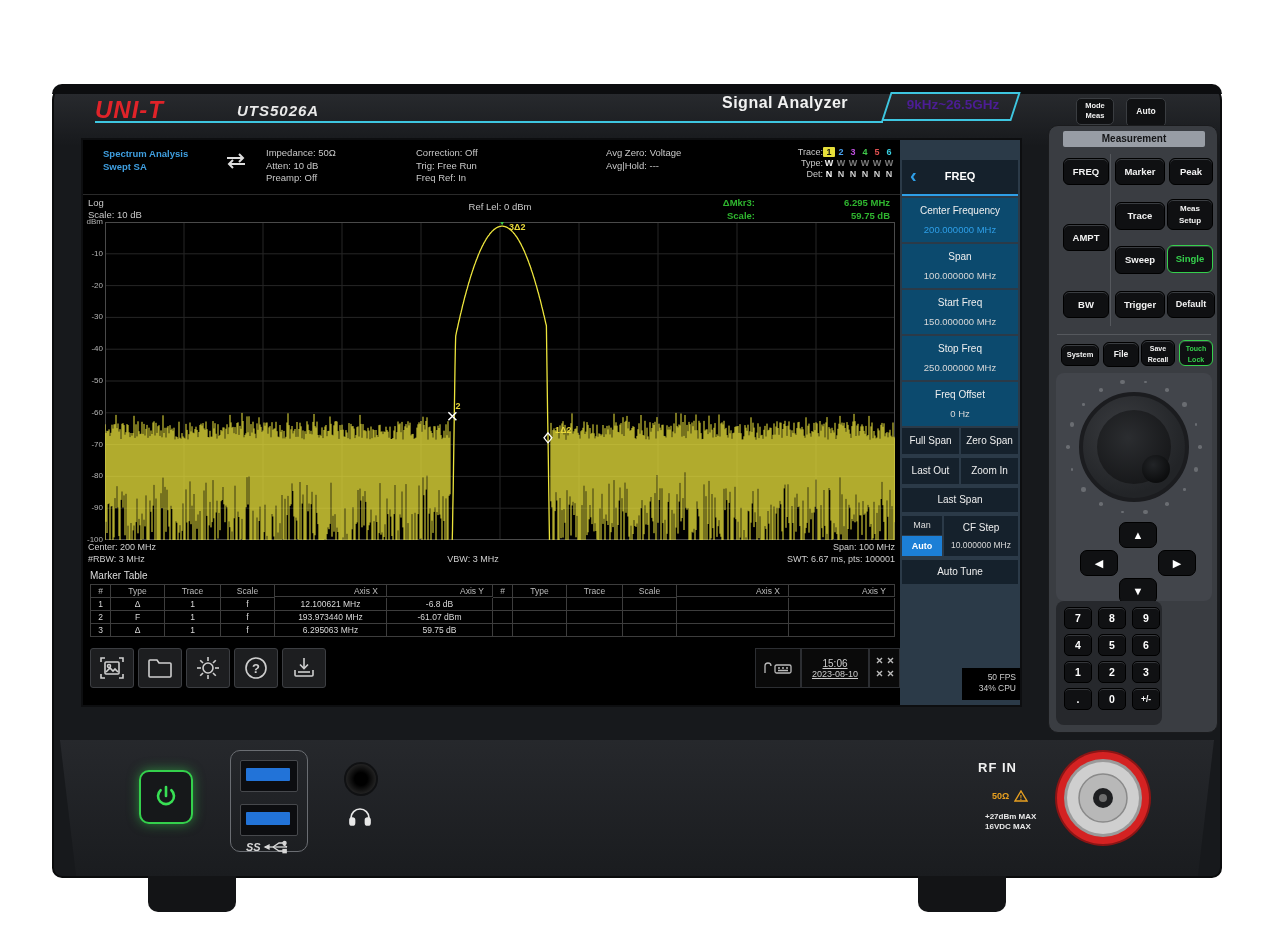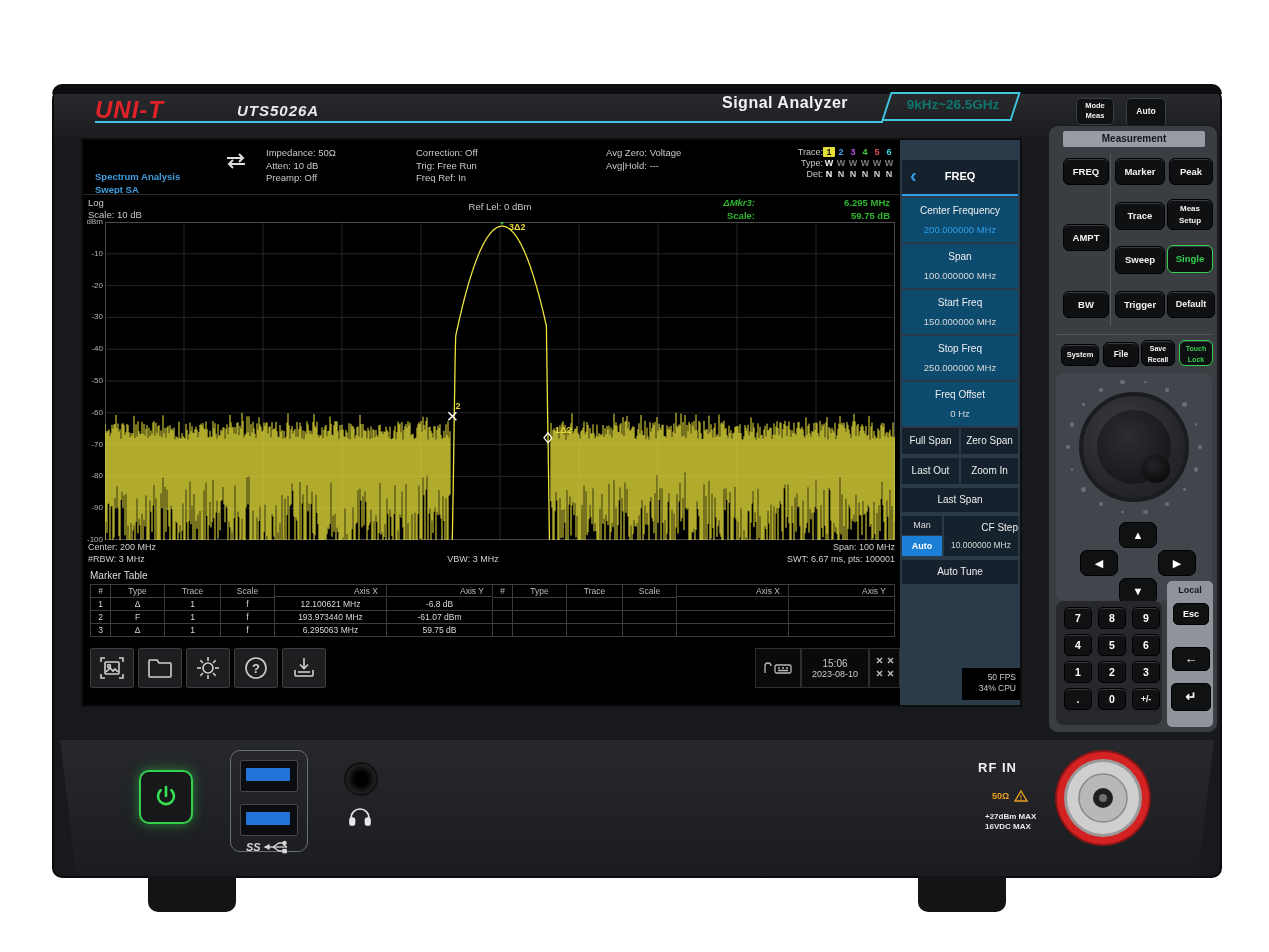--- a/index.html
+++ b/index.html
@@ -6,21 +6,21 @@
   .stage{position:relative;width:1269px;height:952px;background:#fff;font-family:"Liberation Sans",sans-serif;overflow:hidden;}
   .abs{position:absolute;}
   
   .chassis{left:52px;top:84px;width:1170px;height:794px;background:linear-gradient(#2a2c30 0,#17191c 60px,#17191c 100%);border:2px solid #0a0b0c;border-radius:16px 16px 10px 10px;box-sizing:border-box;}
   .top-rim{left:52px;top:84px;width:1170px;height:10px;background:#0c0d0f;border-radius:16px 16px 0 0;}
   .brand{left:95px;top:96px;font-size:24px;font-weight:900;font-style:italic;color:#e02329;letter-spacing:1px;}
   .model{left:237px;top:102px;font-size:15px;font-weight:bold;font-style:italic;color:#e9e9e9;letter-spacing:1px;}
   .product{left:722px;top:94px;font-size:16px;font-weight:bold;color:#f2f2f2;letter-spacing:.5px;}
   .accent-line{left:95px;top:121px;width:788px;height:2px;background:#3ec6e0;}
   .range-box{left:886px;top:92px;width:130px;height:29px;border:2px solid #3ec6e0;transform:skewX(-18deg);box-sizing:border-box;}
-  .range-text{left:890px;top:97px;width:126px;text-align:center;font-size:13.5px;font-weight:bold;color:#0f766e;}
+  .range-text{left:890px;top:97px;width:126px;text-align:center;font-size:13.5px;font-weight:bold;color:#4c1d95;}
   .tiny-btn{background:#101113;border:1px solid #3a3d41;border-radius:5px;color:#f0f0f0;text-align:center;font-weight:bold;}
   .btn-modemeas{left:1076px;top:98px;width:38px;height:27px;font-size:7.5px;line-height:1.3;padding-top:2px;box-sizing:border-box;}
   .btn-auto-top{left:1126px;top:98px;width:38px;height:27px;font-size:8.5px;line-height:25px;}
   
   .screen{left:83px;top:140px;width:937px;height:565px;background:#000;outline:2px solid #0d0e10;}
   .scr{position:absolute;color:#c9c9c9;font-size:9.5px;line-height:12.5px;}
   .blue{color:#3f9fe0;}
   .green{color:#2fb52f;}
   .sep-h{left:0;top:54px;width:817px;height:1px;background:#2a2a2a;position:absolute;}
   .legend-row{display:flex;position:absolute;left:672px;}
@@ -99,21 +99,21 @@
   <div class="abs range-box"></div>
   <div class="abs range-text">9kHz~26.5GHz</div>
   <div class="abs tiny-btn btn-modemeas">
     <div>Mode</div>
     <div>Meas</div>
   </div>
   <div class="abs tiny-btn btn-auto-top">Auto</div>
 
   <div class="abs screen">
 
-    <div class="scr blue" style="left:12px;top:8px;font-weight:bold;margin-top:23px;">
+    <div class="scr blue" style="left:20px;top:8px;font-weight:bold;">
       <div>Spectrum Analysis</div>
       <div>Swept SA</div>
     </div>
 
     <div class="scr" style="left:140px;top:10px;">
       <svg width="26" height="22" viewBox="0 0 26 22">
           <g stroke="#ddd" stroke-width="2" fill="none">
             <path d="M4 8 h15"></path>
             <path d="M16 4 l4 4 -4 4" fill="none"></path>
             <path d="M22 14 h-15"></path>
@@ -168,21 +168,21 @@
           <div class="legend-cell" style="color:#cfcfcf;">N</div>
         </div>
       </div>
 
     <div class="sep-h"></div>
 
     <div class="scr" style="left:5px;top:57px;">Log</div>
     <div class="scr" style="left:5px;top:69px;">Scale: 10 dB</div>
     <div class="scr" style="left:347px;top:61px;width:140px;text-align:center;">Ref Lel: 0 dBm</div>
 
-    <div class="readout green" style="left:560px;top:57px;width:112px;font-style:italic;">ΔMkr3:</div>
+    <div class="readout green" style="left:560px;top:57px;width:112px;">ΔMkr3:</div>
     <div class="readout green" style="left:680px;top:57px;width:127px;">6.295 MHz</div>
     <div class="readout green" style="left:560px;top:70px;width:112px;">Scale:</div>
     <div class="readout green" style="left:680px;top:70px;width:127px;">59.75 dB</div>
 
     <div id="ylabels">
         <div class="graph-ylab" style="left: 0px; top: 77px;">dBm</div>
         <div class="graph-ylab" style="left: 0px; top: 108.8px;">-10</div>
         <div class="graph-ylab" style="left: 0px; top: 140.6px;">-20</div>
         <div class="graph-ylab" style="left: 0px; top: 172.4px;">-30</div>
         <div class="graph-ylab" style="left: 0px; top: 204.2px;">-40</div>
@@ -337,21 +337,21 @@
 
     <div class="statuschip" style="left:672px;top:508px;width:46px;">
       <svg width="34" height="16" viewBox="0 0 34 16">
           <g stroke="#bbb" stroke-width="1.3" fill="none">
             <path d="M4 13 V6 a3 3 0 0 1 6 0"></path>
             <rect x="14" y="5" width="16" height="8" rx="1.5"></rect>
             <path d="M17 8 h2 M21 8 h2 M25 8 h2 M17 10.5 h10"></path>
           </g>
         </svg>
     </div>
-    <div class="statuschip" style="left:718px;top:508px;width:68px;">
+    <div class="statuschip" style="left:718px;top:508px;width:68px;text-decoration:underline;">
       <div style="font-size:10px;">15:06</div>
       <div style="font-size:9px;">2023-08-10</div>
     </div>
     <div class="statuschip" style="left:786px;top:508px;width:31px;">
       <svg width="22" height="24" viewBox="0 0 22 24">
           <g stroke="#bbb" stroke-width="1.4" fill="none">
             <path d="M3 3 l5 5 M8 3 l-5 5" transform="translate(0,-1)"></path>
             <path d="M14 2 l5 5 M19 2 l-5 5"></path>
             <path d="M3 15 l5 5 M8 15 l-5 5"></path>
             <path d="M14 15 l5 5 M19 15 l-5 5"></path>
@@ -389,21 +389,21 @@
       <div class="menu-cell" style="left:2px;top:288px;width:57px;height:26px;line-height:26px;">Full Span</div>
       <div class="menu-cell" style="left:61px;top:288px;width:57px;height:26px;line-height:26px;">Zero Span</div>
       <div class="menu-cell" style="left:2px;top:318px;width:57px;height:26px;line-height:26px;">Last Out</div>
       <div class="menu-cell" style="left:61px;top:318px;width:57px;height:26px;line-height:26px;">Zoom In</div>
       <div class="menu-cell" style="left:2px;top:348px;width:116px;height:24px;line-height:24px;">Last Span</div>
       <div class="man-cell">
         <div class="man-top">Man</div>
         <div class="auto-chip">Auto</div>
       </div>
       <div class="cf-cell">
-        <div style="position:absolute;top:6px;width:100%;text-align:right;font-size:10px;color:#eee;">CF Step</div>
+        <div style="position:absolute;top:6px;width:100%;text-align:center;font-size:10px;color:#eee;">CF Step</div>
         <div style="position:absolute;bottom:6px;width:100%;text-align:center;font-size:8.5px;color:#d8d8d8;">10.000000 MHz</div>
       </div>
       <div class="menu-cell" style="left:2px;top:420px;width:116px;height:24px;line-height:24px;">Auto Tune</div>
       <div class="fps-chip">
         <div>50 FPS</div>
         <div>34% CPU</div>
       </div>
     </div>
   </div>
 
@@ -479,26 +479,20 @@
         <div class="key" style="left:42px;top:33px;">5</div>
         <div class="key" style="left:76px;top:33px;">6</div>
         <div class="key" style="left:8px;top:60px;">1</div>
         <div class="key" style="left:42px;top:60px;">2</div>
         <div class="key" style="left:76px;top:60px;">3</div>
         <div class="key" style="left:8px;top:87px;">.</div>
         <div class="key" style="left:42px;top:87px;">0</div>
         <div class="key" style="left:76px;top:87px;font-size:8.5px;">+/-</div>
       </div>
 
-    <div class="local-strip">
-      <div class="local-label">Local</div>
-      <div class="skey" style="left:6px;top:22px;width:34px;height:20px;font-size:9px;line-height:20px;">Esc</div>
-      <div class="skey" style="left:5px;top:66px;width:36px;height:22px;font-size:13px;line-height:22px;">←</div>
-      <div class="skey" style="left:4px;top:102px;width:38px;height:26px;font-size:13px;line-height:26px;">↵</div>
-    </div>
   </div>
 
   <div class="abs front-seam"></div>
   <div class="abs front"></div>
 
   <div class="abs power-btn">
     <svg width="28" height="28" viewBox="0 0 28 28">
         <g stroke="#38e054" stroke-width="2.6" fill="none" stroke-linecap="round">
           <path d="M14 4 v9"></path>
           <path d="M8.6 7.2 a8 8 0 1 0 10.8 0"></path>

